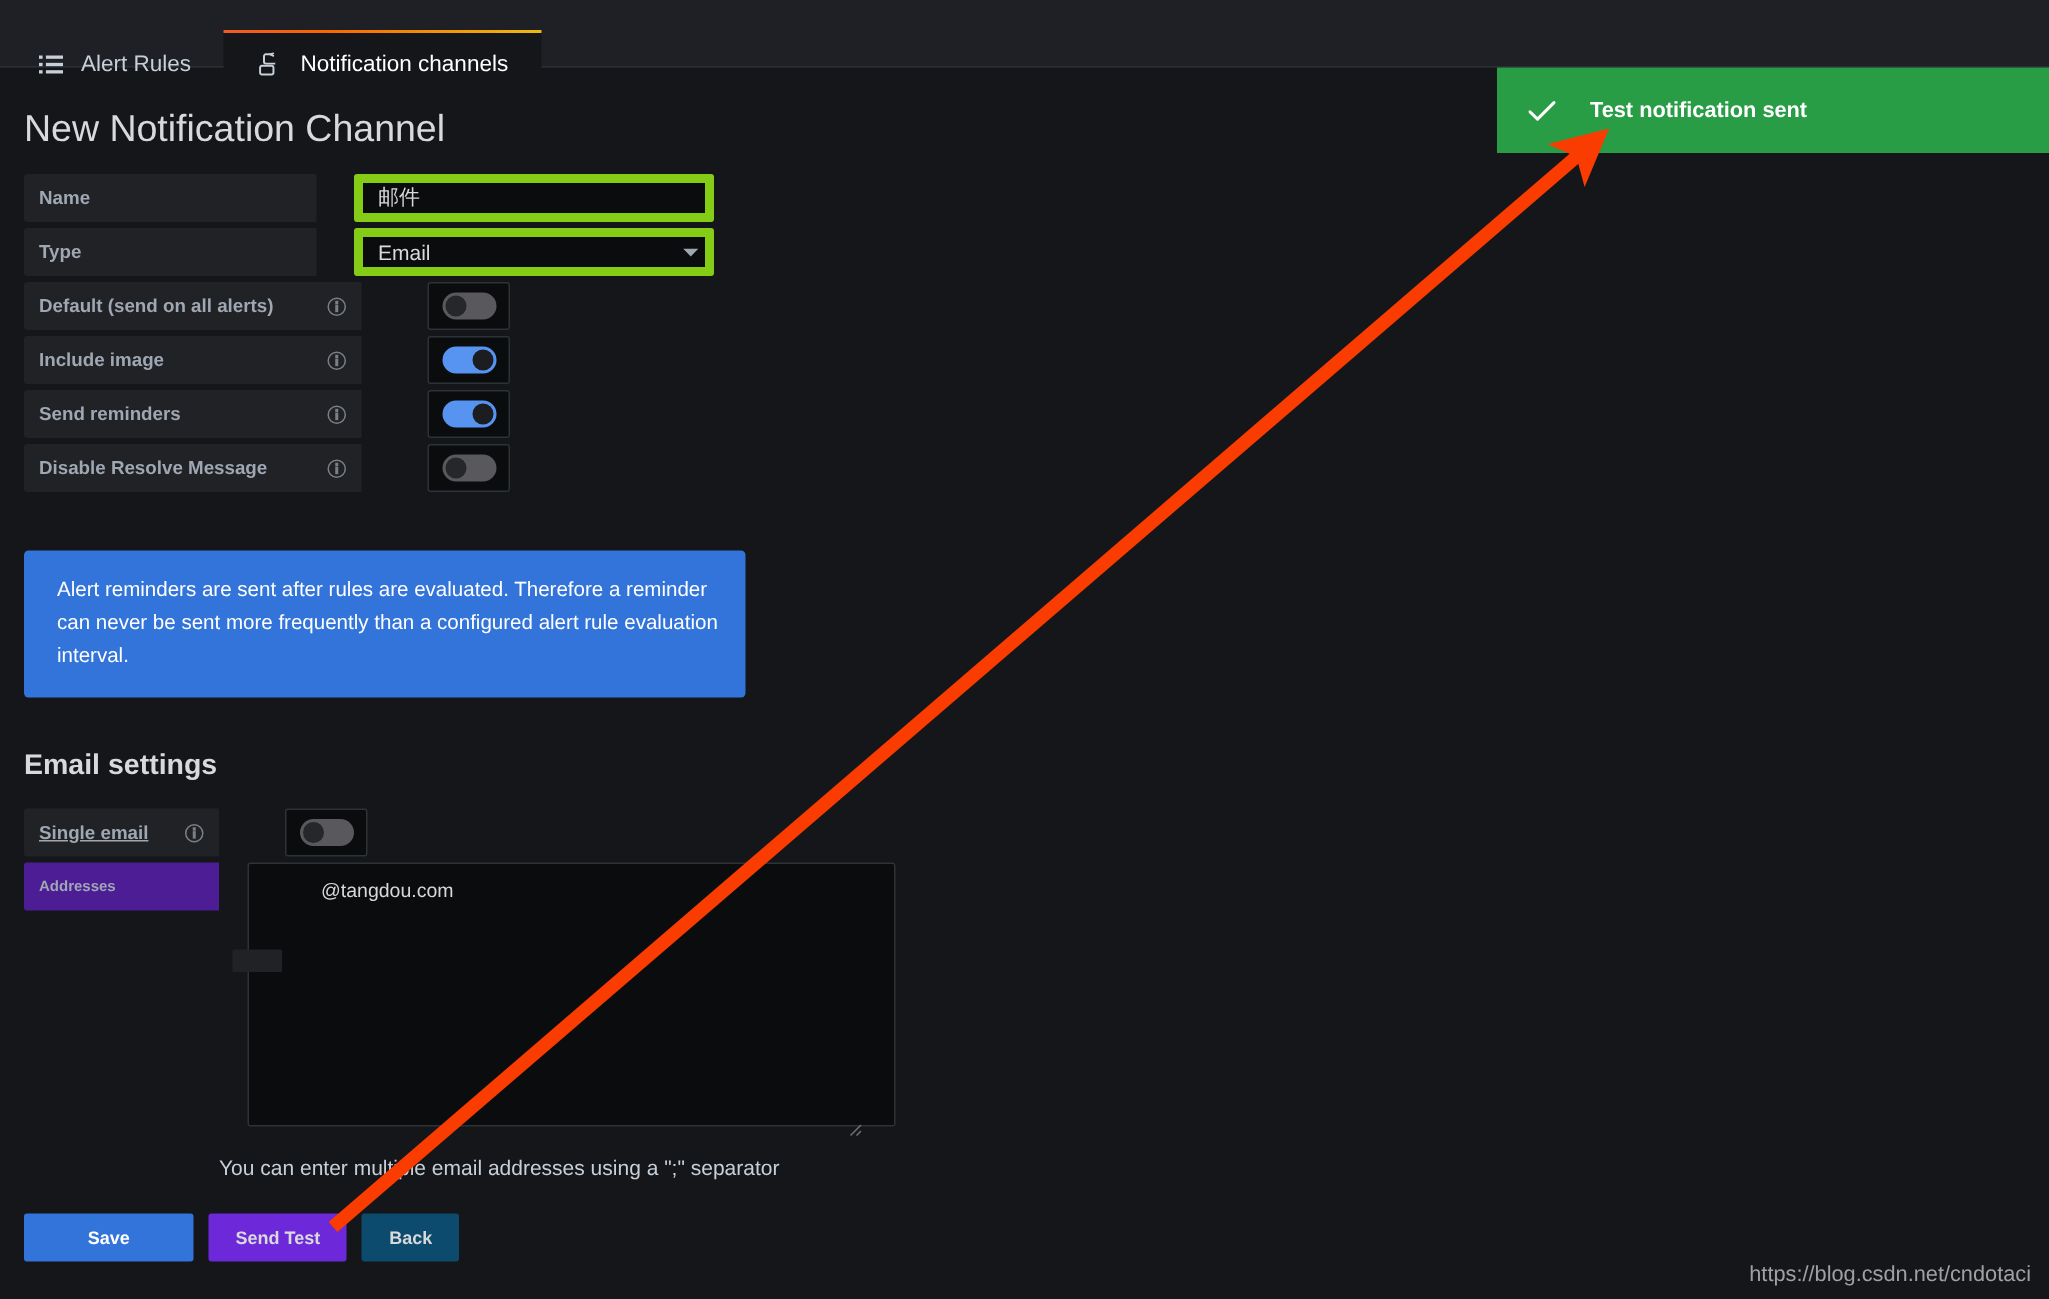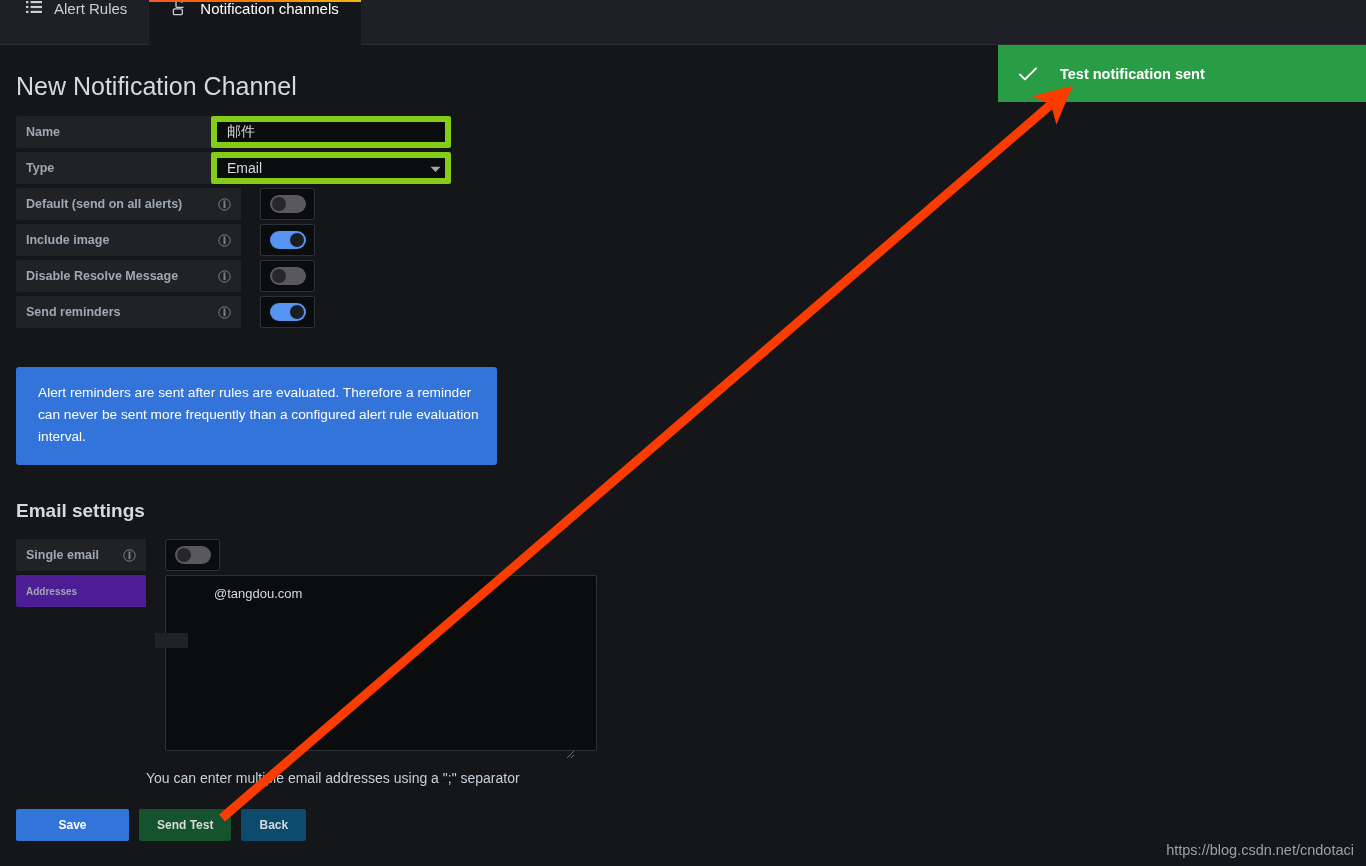--- a/index.html
+++ b/index.html
@@ -13,27 +13,28 @@
   
   .topbar {
     position: absolute; top: 0; left: 0;
     width: 1366px; height: 45px;
     background: #1f2025;
     border-bottom: 1px solid #2c2e33;
     display: flex;
     align-items: stretch;
   }
   .tab {
-    display: flex; align-items: flex-start; gap: 12px;
+    display: flex; align-items: center; gap: 12px;
     padding: 0 22px;
     font-size: 15px;
     color: #c7d0d9;
     position: relative;
     cursor: pointer;
     height: 45px;
+    margin-top: 20px;
   }
   .tab.first { padding-left: 26px; }
   .tab.active {
     background: #141619;
     color: #ffffff;
   }
   .tab.active::before {
     content: "";
     position: absolute; top: 0; left: 0; right: 0;
     height: 2px;
@@ -62,21 +63,21 @@
   
   .page { position: absolute; top: 45px; left: 0; width: 1366px; height: 821px; }
 
   .page-title {
     position: absolute; left: 16px; top: 27px;
     font-size: 25px; font-weight: 400; color: #d8d9da;
   }
 
   
   .form { position: absolute; left: 16px; top: 71px; }
-  .row { display: flex; align-items: flex-end; margin-bottom: 4px; height: 32px; }
+  .row { display: flex; align-items: flex-end; margin-bottom: 4px; height: 32px; gap: 25px; }
   .lbl {
     background: #202226;
     border-radius: 2px 0 0 2px;
     height: 32px;
     display: flex; align-items: center;
     padding: 0 10px;
     font-size: 12.5px; font-weight: bold; color: #9fa7b3;
     white-space: nowrap;
   }
   .lbl.w195 { width: 195px; }
@@ -182,21 +183,21 @@
   .btn {
     height: 32px;
     border: none; border-radius: 2px;
     font-size: 12px; font-weight: bold;
     color: #d8d9da;
     cursor: pointer;
     font-family: "Liberation Sans", sans-serif;
     padding: 0 18px;
   }
   .btn.primary { background: #3274d9; color: #ffffff; width: 113px; padding:0; }
-  .btn.secondary { background: #14532d; }
+  .btn.secondary { background: #6d28d9; }
   .btn.tertiary { background: #0c4a6e; }
 
   
   .watermark {
     position: absolute; right: 12px; bottom: 8px;
     font-size: 14.5px; color: #9ea0a3;
   }
 
   
   .annot { position: absolute; top:0; left:0; width:1366px; height:866px; pointer-events:none; z-index:50; }
@@ -293,66 +294,66 @@
       </div>
       <div class="switch-box" style="margin-left:19px;">
         <span class="switch on">
             <span class="knob"></span>
           </span>
       </div>
     </div>
 
     <div class="row">
       <div class="lbl w225">
+        <span>Send reminders</span>
+        <span class="info">
+          <svg width="13" height="13" viewBox="0 0 13 13" fill="none" stroke="#7b8087" stroke-width="1">
+              <circle cx="6.5" cy="6.5" r="5.7"></circle>
+              <rect x="6" y="3" width="1" height="1.3" fill="#7b8087"></rect>
+              <rect x="6" y="5.6" width="1" height="4" fill="#7b8087"></rect>
+            </svg>
+        </span>
+      </div>
+      <div class="switch-box" style="margin-left:19px;">
+        <span class="switch on">
+            <span class="knob"></span>
+          </span>
+      </div>
+    </div>
+
+    <div class="row">
+      <div class="lbl w225">
         <span>Disable Resolve Message</span>
         <span class="info">
           <svg width="13" height="13" viewBox="0 0 13 13" fill="none" stroke="#7b8087" stroke-width="1">
               <circle cx="6.5" cy="6.5" r="5.7"></circle>
               <rect x="6" y="3" width="1" height="1.3" fill="#7b8087"></rect>
               <rect x="6" y="5.6" width="1" height="4" fill="#7b8087"></rect>
             </svg>
         </span>
       </div>
       <div class="switch-box" style="margin-left:19px;">
         <span class="switch">
             <span class="knob"></span>
           </span>
       </div>
     </div>
 
-    <div class="row">
-      <div class="lbl w225">
-        <span>Send reminders</span>
-        <span class="info">
-          <svg width="13" height="13" viewBox="0 0 13 13" fill="none" stroke="#7b8087" stroke-width="1">
-              <circle cx="6.5" cy="6.5" r="5.7"></circle>
-              <rect x="6" y="3" width="1" height="1.3" fill="#7b8087"></rect>
-              <rect x="6" y="5.6" width="1" height="4" fill="#7b8087"></rect>
-            </svg>
-        </span>
-      </div>
-      <div class="switch-box" style="margin-left:19px;">
-        <span class="switch on">
-            <span class="knob"></span>
-          </span>
-      </div>
-    </div>
-
 
   </div>
 
   <div class="infobox">
     <span>Alert reminders are sent after rules are evaluated. Therefore a reminder can never be sent more frequently than a configured alert rule evaluation interval.</span>
   </div>
 
   <div class="section-title">Email settings</div>
 
   <div class="email-form">
     <div class="row">
-      <div class="lbl" style="width:130px;">
+      <div class="lbl" style="width:130px;text-decoration:underline;">
         <span>Single email</span>
         <span class="info">
           <svg width="13" height="13" viewBox="0 0 13 13" fill="none" stroke="#7b8087" stroke-width="1">
               <circle cx="6.5" cy="6.5" r="5.7"></circle>
               <rect x="6" y="3" width="1" height="1.3" fill="#7b8087"></rect>
               <rect x="6" y="5.6" width="1" height="4" fill="#7b8087"></rect>
             </svg>
         </span>
       </div>
       <div class="switch-box" style="margin-left:19px;">

